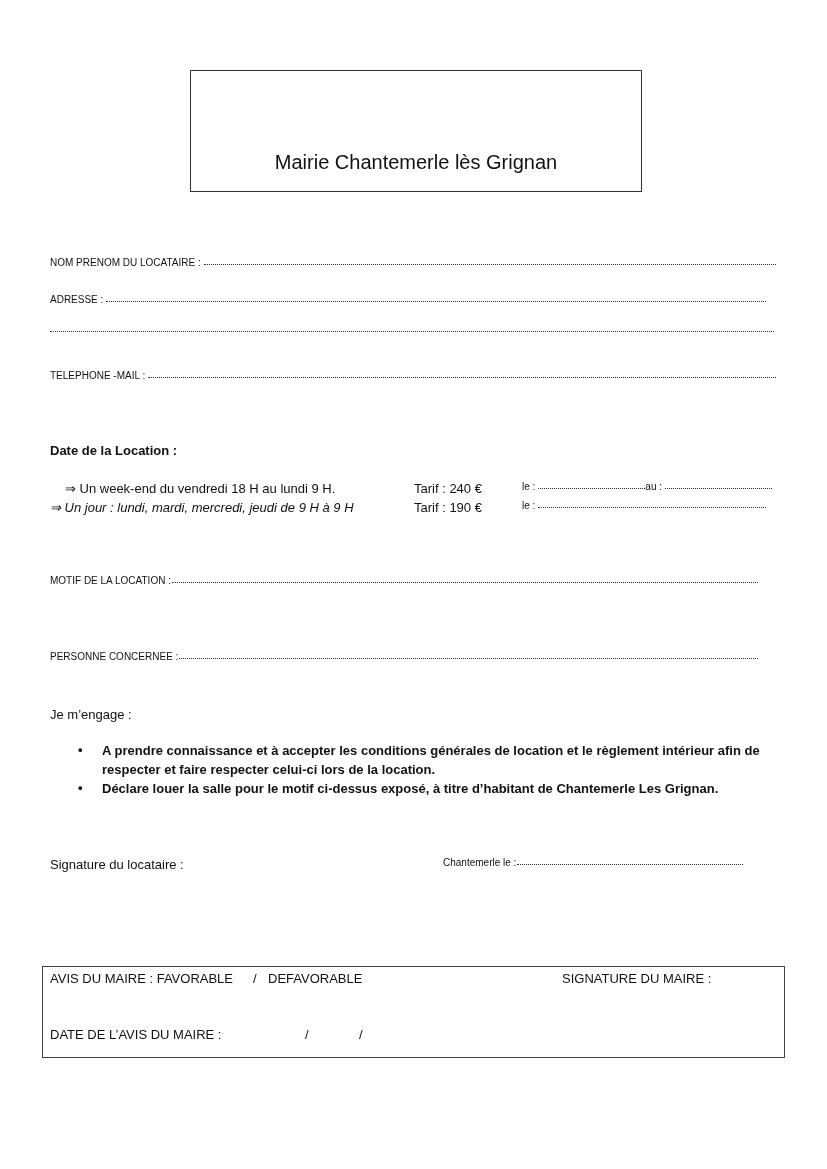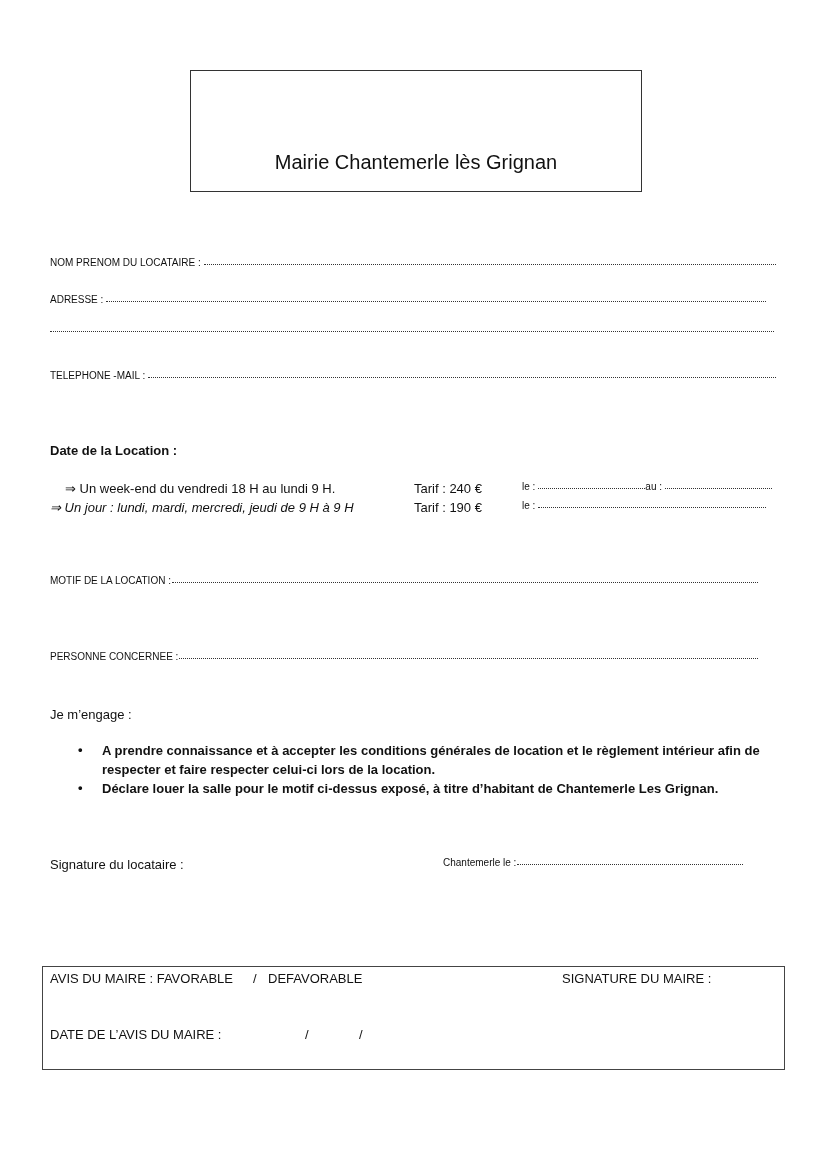--- a/index.html
+++ b/index.html
@@ -9,21 +9,21 @@
   .title-box { position:absolute; left:190px; top:70px; width:452px; height:122px;
                border:1px solid #333; box-sizing:border-box; text-align:center; }
   .title-box .l1 { position:absolute; left:0; right:0; top:10px; font-size:20px; }
   .title-box .l2 { position:absolute; left:0; right:0; top:46px; font-size:20px; }
   .title-box .l3 { position:absolute; left:0; right:0; top:80px; font-size:20px; }
   .fs12 { font-size:13px; }
   .line { position:absolute; display:flex; align-items:flex-end; font-size:10px; white-space:nowrap; }
   .line .fill { flex:1; border-bottom:1.5px dotted #333; margin-left:3px; margin-bottom:3px; }
   .bold { font-weight:bold; }
   .bullet { position:absolute; font-size:13px; font-weight:bold; }
-  .avis-box { position:absolute; left:42px; top:966px; width:743px; height:104px;
+  .avis-box { position:absolute; left:42px; top:966px; width:743px; height:92px;
               border:1px solid #444; box-sizing:border-box; }
 </style>
 </head>
 <body>
 
 <div class="title-box">
   <div class="l3">Mairie Chantemerle lès Grignan</div>
 </div>
 
 <div class="line" style="left:50px; top:257px; width:726px;">

